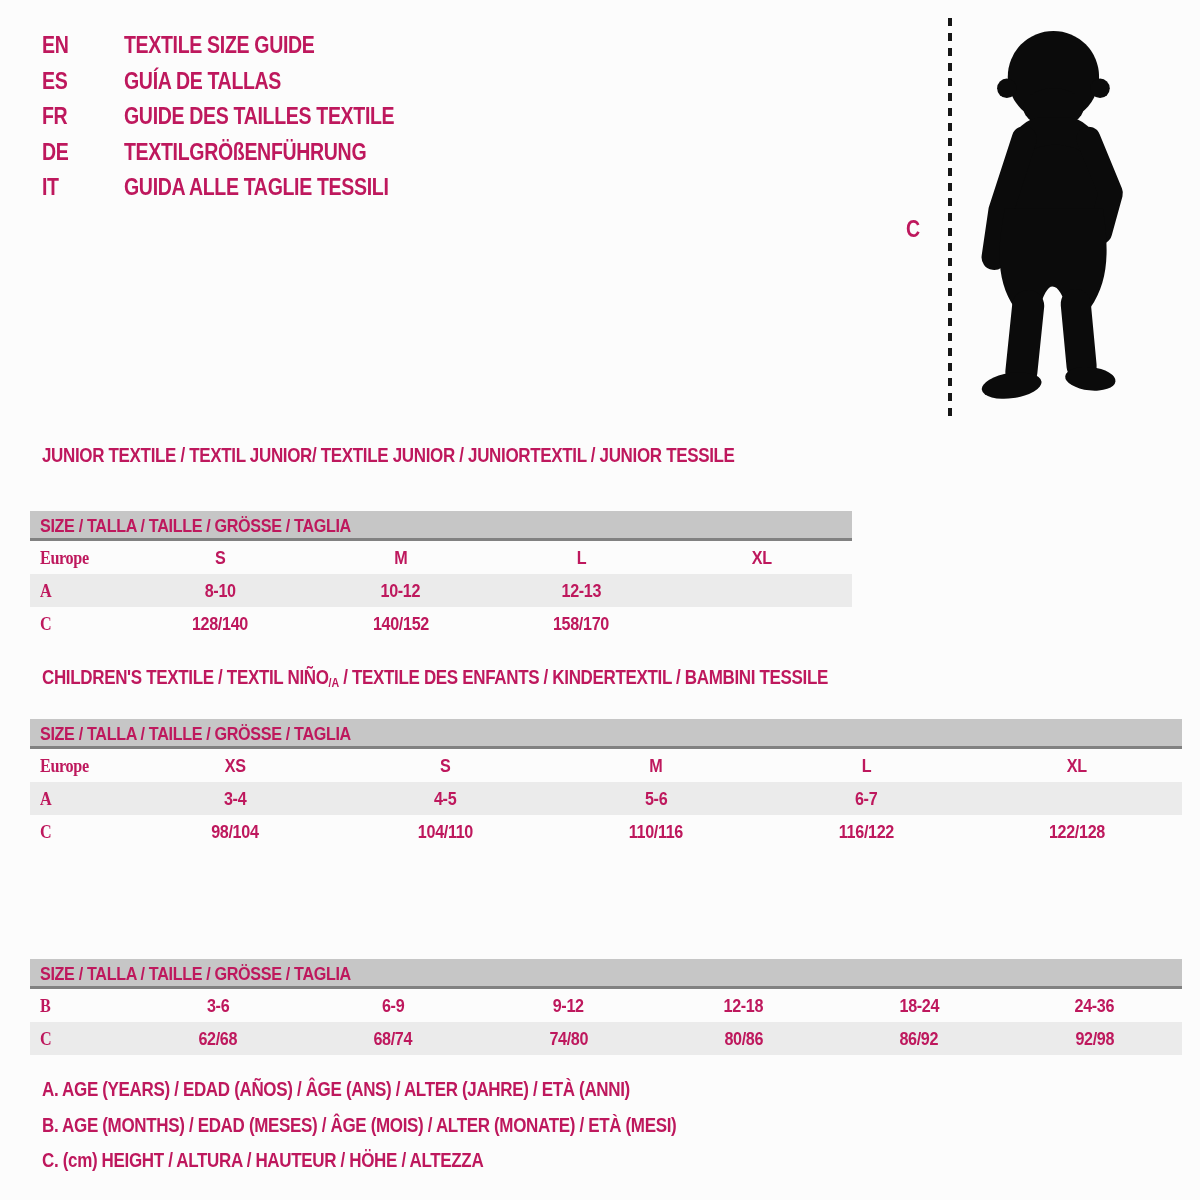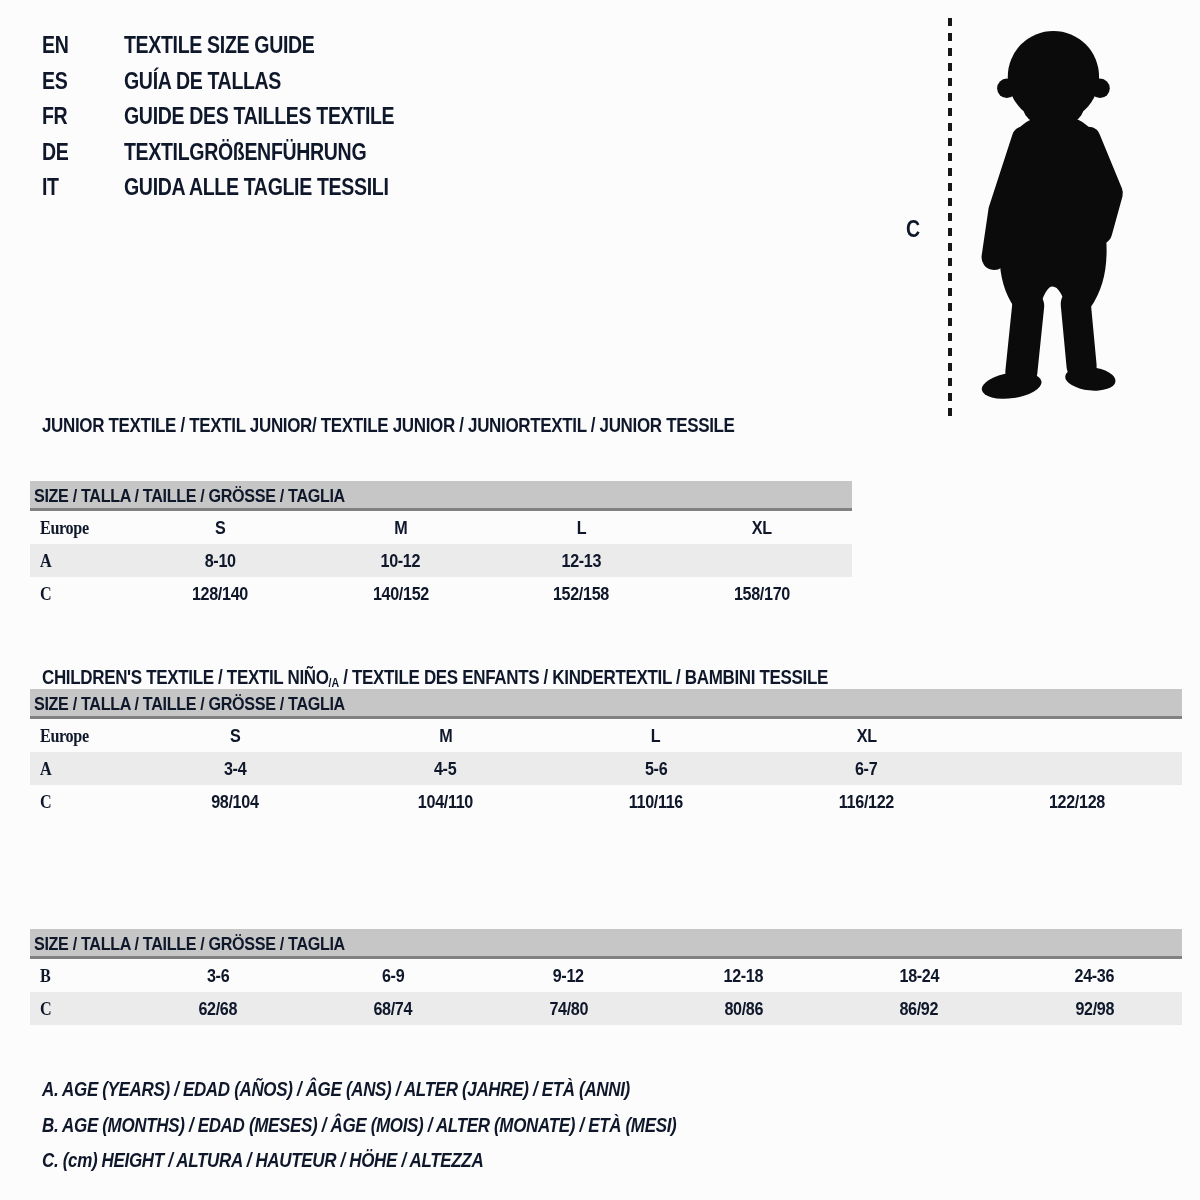--- a/index.html
+++ b/index.html
@@ -2,21 +2,21 @@
 <html><head>
 <meta charset="utf-8">
 <style>
   * { margin: 0; padding: 0; box-sizing: border-box; }
   html, body { background: #ffffff; }
   #app {
     position: relative;
     width: 1200px;
     height: 1200px;
     background: #fcfcfc;
-    color: #0f172a;
+    color: #be185d;
     font-family: "Liberation Sans", "DejaVu Sans", sans-serif;
     font-weight: 700;
     overflow: hidden;
   }
   
   .cx  { display: inline-block; letter-spacing: -0.4px; white-space: nowrap; }
   .cxl { transform: scaleX(0.85); transform-origin: 0 50%; }
   .cxc { transform: scaleX(0.85); transform-origin: 50% 50%; }
 
   
@@ -34,35 +34,35 @@
 
   
   .section-title { position: absolute; left: 42px; font-size: 20px; line-height: 35px; }
   .title-sub { font-size: 12.5px; vertical-align: -3px; letter-spacing: -0.2px; }
 
   
   .size-table { position: absolute; left: 30px; }
   .size-bar {
     height: 30px; line-height: 30px;
     background: #c6c6c6; border-bottom: 3px solid #818181;
-    padding-left: 4px; font-size: 19px;
+    padding-left: 10px; font-size: 19px; margin-top: 30px;
   }
   .trow { display: grid; height: 33px; line-height: 33px; font-size: 19px; }
   .c4 { grid-template-columns: 100px repeat(4, 1fr); }
   .c5 { grid-template-columns: 100px repeat(5, 1fr); }
   .c6 { grid-template-columns: 100px repeat(6, 1fr); }
   .stripe { background: #ebebeb; }
   .lbl { padding-left: 10px; text-align: left; font-family: Liberation Serif, serif; }
   .val { text-align: center; }
 
   .w-junior { width: 822px; }
   .w-wide   { width: 1152px; }
 
   
-  .notes { position: absolute; left: 42px; top: 1072px; font-style: italic; }
+  .notes { position: absolute; left: 42px; top: 1072px; }
   .note-line { height: 35.5px; line-height: 35.5px; font-size: 20px; }
 </style>
 </head>
 <body>
 
 <div id="app">
 
   <div class="lang-block">
     <div class="lang-row">
       <span class="lang-code"><span class="cx cxl">EN</span></span>
@@ -99,21 +99,21 @@
       <path d="M60 116 L36 190 L29 238" fill="none" stroke="#0b0b0b" stroke-width="26" stroke-linecap="round" stroke-linejoin="round"></path>
       <path d="M126 116 L149 172 L138 212" fill="none" stroke="#0b0b0b" stroke-width="25" stroke-linecap="round" stroke-linejoin="round"></path>
       <path d="M40 188 C30 238 34 266 50 290 L74 294 C80 276 84 268 89 268 C95 268 100 277 105 294 L128 290 C146 264 148 234 141 188 Z"></path>
       <path d="M64 288 L57 356" fill="none" stroke="#0b0b0b" stroke-width="33" stroke-linecap="round"></path>
       <path d="M113 286 L119 350" fill="none" stroke="#0b0b0b" stroke-width="31" stroke-linecap="round"></path>
       <ellipse cx="47" cy="370" rx="31" ry="13" transform="rotate(-8 47 370)"></ellipse>
       <ellipse cx="128" cy="363" rx="26" ry="12" transform="rotate(6 128 363)"></ellipse>
     </g>
   </svg>
 
-  <div class="section-title" style="top:408px;">
+  <div class="section-title" style="top:438px;">
     <span class="cx cxl">JUNIOR TEXTILE / TEXTIL JUNIOR/ TEXTILE JUNIOR / JUNIORTEXTIL / JUNIOR TESSILE</span>
   </div>
   <div class="size-table w-junior" style="top:481px;">
     <div class="size-bar">
       <span class="cx cxl">SIZE / TALLA / TAILLE / GRÖSSE / TAGLIA</span>
     </div>
     <div class="trow c4">
       <span class="lbl"><span class="cx cxl">Europe</span></span>
       <span class="val"><span class="cx cxc">S</span></span>
       <span class="val"><span class="cx cxc">M</span></span>
@@ -123,34 +123,34 @@
     <div class="trow c4 stripe">
       <span class="lbl"><span class="cx cxl">A</span></span>
       <span class="val"><span class="cx cxc">8-10</span></span>
       <span class="val"><span class="cx cxc">10-12</span></span>
       <span class="val"><span class="cx cxc">12-13</span></span>
     </div>
     <div class="trow c4">
       <span class="lbl"><span class="cx cxl">C</span></span>
       <span class="val"><span class="cx cxc">128/140</span></span>
       <span class="val"><span class="cx cxc">140/152</span></span>
-      <span class="val"><span class="cx cxc">152/158</span></span>
       <span class="val"><span class="cx cxc">158/170</span></span>
     </div>
   </div>
 
   <div class="section-title" style="top:660px;">
     <span class="cx cxl"><span>CHILDREN'S TEXTILE / TEXTIL NIÑO</span><span class="title-sub">/A</span><span> / TEXTILE DES ENFANTS / KINDERTEXTIL / BAMBINI TESSILE</span></span>
   </div>
   <div class="size-table w-wide" style="top:689px;">
     <div class="size-bar">
       <span class="cx cxl">SIZE / TALLA / TAILLE / GRÖSSE / TAGLIA</span>
     </div>
     <div class="trow c5">
       <span class="lbl"><span class="cx cxl">Europe</span></span>
+      <span class="val"><span class="cx cxc">XS</span></span>
       <span class="val"><span class="cx cxc">S</span></span>
       <span class="val"><span class="cx cxc">M</span></span>
       <span class="val"><span class="cx cxc">L</span></span>
       <span class="val"><span class="cx cxc">XL</span></span>
     </div>
     <div class="trow c5 stripe">
       <span class="lbl"><span class="cx cxl">A</span></span>
       <span class="val"><span class="cx cxc">3-4</span></span>
       <span class="val"><span class="cx cxc">4-5</span></span>
       <span class="val"><span class="cx cxc">5-6</span></span>

